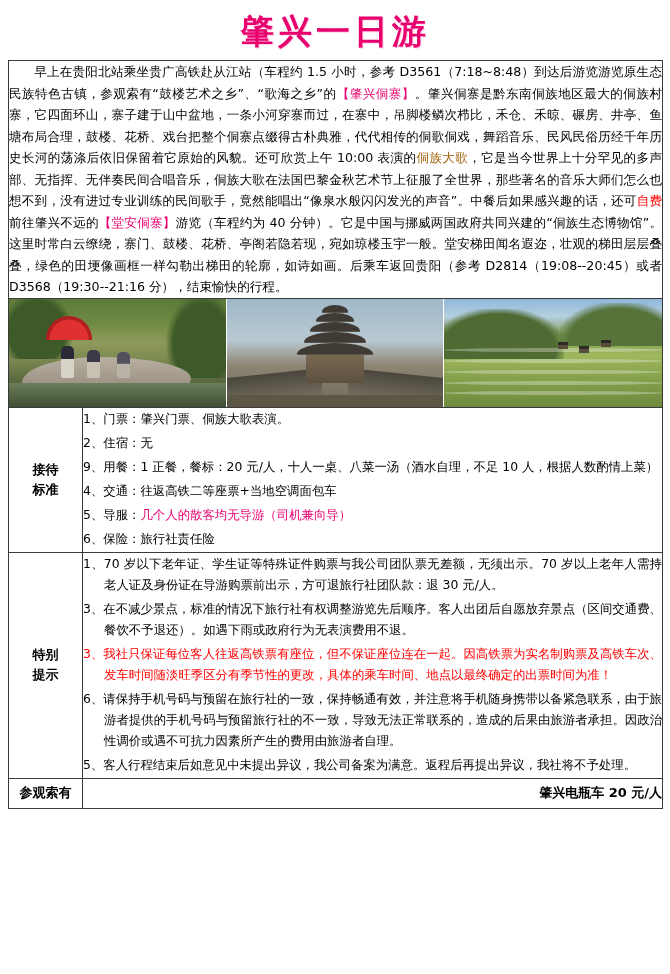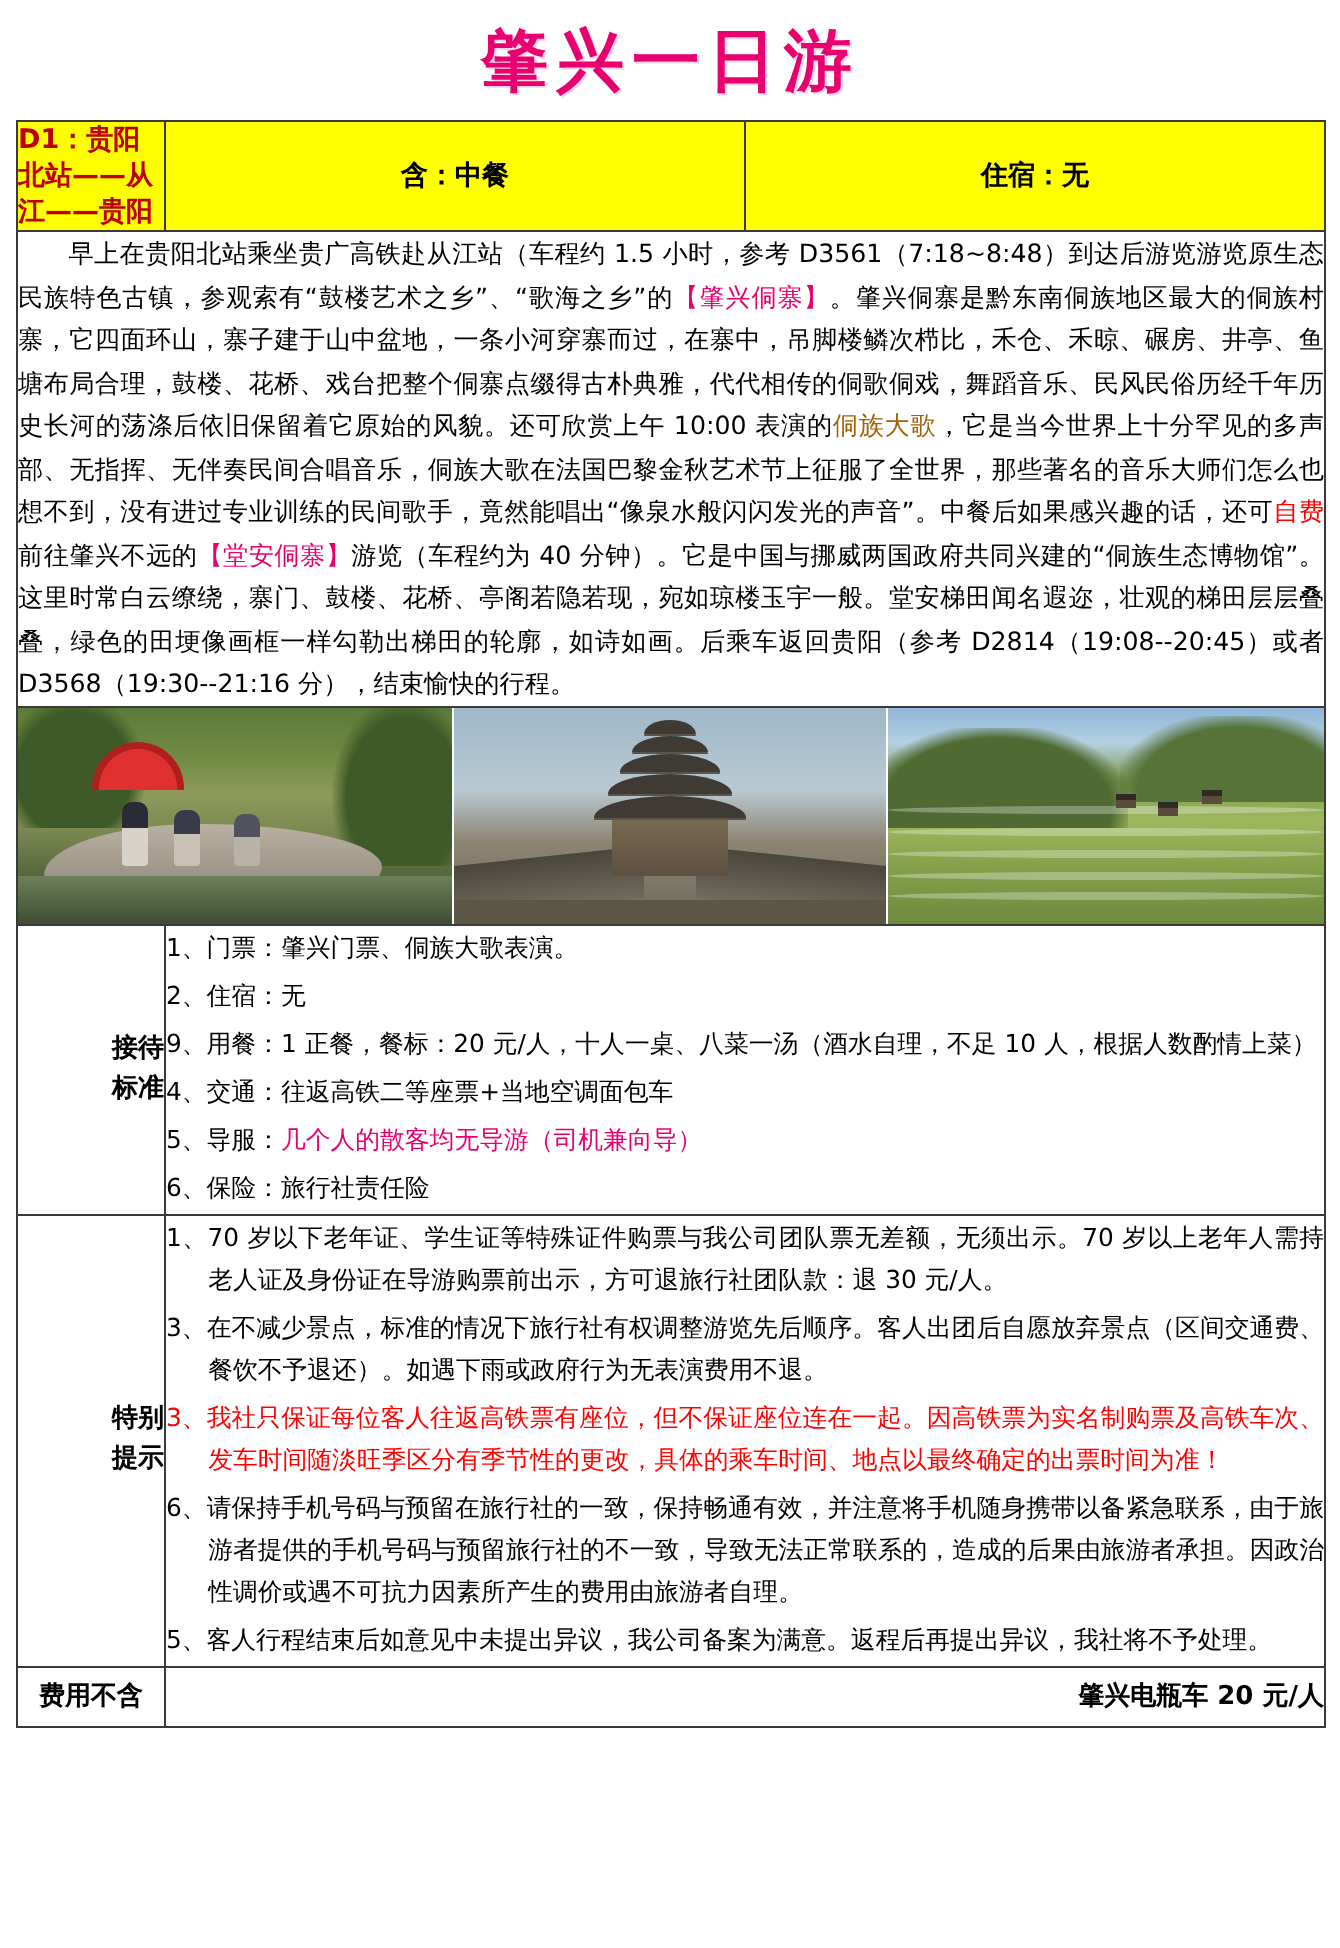--- a/index.html
+++ b/index.html
@@ -180,21 +180,21 @@
   .ph3 .house {
     position: absolute;
     width: 10px; height: 7px;
     background: #5a4c3c;
     border-top: 3px solid #2f2b24;
   }
 
   
   .label-cell {
     width: 74px;
-    text-align: right;
+    text-align: center;
     font-weight: bold;
     font-size: 13px;
     line-height: 20px;
     padding: 4px 2px;
   }
   .list-cell {
     padding: 6px 8px 6px 10px;
     line-height: 22px;
     font-size: 12.4px;
   }
@@ -224,31 +224,20 @@
   <div class="title">肇兴一日游</div>
 
   <table class="main">
     <colgroup>
       <col style="width:74px">
       <col style="width:290px">
       <col style="width:290px">
     </colgroup>
 
     <tbody>
-        <tr class="hdr-row">
-      <td colspan="1" class="hdr-d1">
-        <span>D1：贵阳北站——从江——贵阳</span>
-      </td>
-      <td class="hdr-mid">
-        <span>含：中餐</span>
-      </td>
-      <td class="hdr-mid">
-        <span>住宿：无</span>
-      </td>
-    </tr>
 
     <tr>
       <td colspan="3" class="body-cell">
         <p>
           <span>早上在贵阳北站乘坐贵广高铁赴从江站（车程约 1.5 小时，参考 D3561（7:18~8:48）到达后游览游览原生态民族特色古镇，参观索有“鼓楼艺术之乡”、“歌海之乡”的</span><span class="pink">【肇兴侗寨】</span><span>。肇兴侗寨是黔东南侗族地区最大的侗族村寨，它四面环山，寨子建于山中盆地，一条小河穿寨而过，在寨中，吊脚楼鳞次栉比，禾仓、禾晾、碾房、井亭、鱼塘布局合理，鼓楼、花桥、戏台把整个侗寨点缀得古朴典雅，代代相传的侗歌侗戏，舞蹈音乐、民风民俗历经千年历史长河的荡涤后依旧保留着它原始的风貌。还可欣赏上午 10:00 表演的</span><span class="blue">侗族大歌</span><span>，它是当今世界上十分罕见的多声部、无指挥、无伴奏民间合唱音乐，侗族大歌在法国巴黎金秋艺术节上征服了全世界，那些著名的音乐大师们怎么也想不到，没有进过专业训练的民间歌手，竟然能唱出“像泉水般闪闪发光的声音”。中餐后如果感兴趣的话，还可</span><span class="red">自费</span><span>前往肇兴不远的</span><span class="pink">【堂安侗寨】</span><span>游览（车程约为 40 分钟）。它是中国与挪威两国政府共同兴建的“侗族生态博物馆”。这里时常白云缭绕，寨门、鼓楼、花桥、亭阁若隐若现，宛如琼楼玉宇一般。堂安梯田闻名遐迩，壮观的梯田层层叠叠，绿色的田埂像画框一样勾勒出梯田的轮廓，如诗如画。后乘车返回贵阳（参考 D2814（19:08--20:45）或者 D3568（19:30--21:16 分），结束愉快的行程。</span>
         </p>
       </td>
     </tr>
 
     <tr>
@@ -318,19 +307,19 @@
       <td colspan="2" class="list-cell tips">
         <div class="li">1、70 岁以下老年证、学生证等特殊证件购票与我公司团队票无差额，无须出示。70 岁以上老年人需持老人证及身份证在导游购票前出示，方可退旅行社团队款：退 30 元/人。</div>
         <div class="li">3、在不减少景点，标准的情况下旅行社有权调整游览先后顺序。客人出团后自愿放弃景点（区间交通费、餐饮不予退还）。如遇下雨或政府行为无表演费用不退。</div>
         <div class="li red">3、我社只保证每位客人往返高铁票有座位，但不保证座位连在一起。因高铁票为实名制购票及高铁车次、发车时间随淡旺季区分有季节性的更改，具体的乘车时间、地点以最终确定的出票时间为准！</div>
         <div class="li">6、请保持手机号码与预留在旅行社的一致，保持畅通有效，并注意将手机随身携带以备紧急联系，由于旅游者提供的手机号码与预留旅行社的不一致，导致无法正常联系的，造成的后果由旅游者承担。因政治性调价或遇不可抗力因素所产生的费用由旅游者自理。</div>
         <div class="li">5、客人行程结束后如意见中未提出异议，我公司备案为满意。返程后再提出异议，我社将不予处理。</div>
       </td>
     </tr>
 
     <tr class="fee-row">
-      <td class="fee-label">费用不含</td>
+      <td class="fee-label">参观索有</td>
       <td colspan="2" class="fee-value">肇兴电瓶车 20 元/人</td>
     </tr>
 
   </tbody>
     </table>
 </div>
 
 </body></html>

